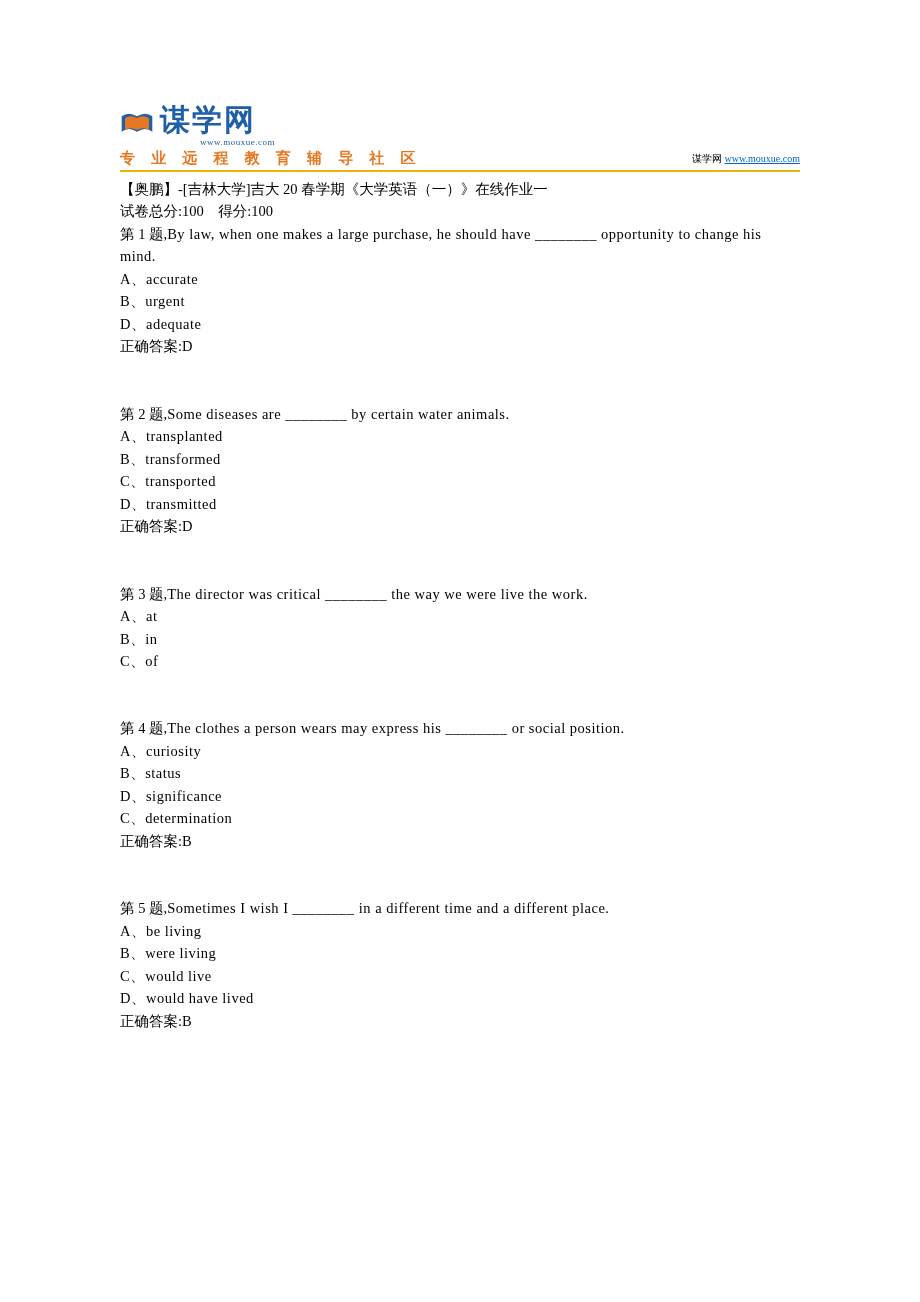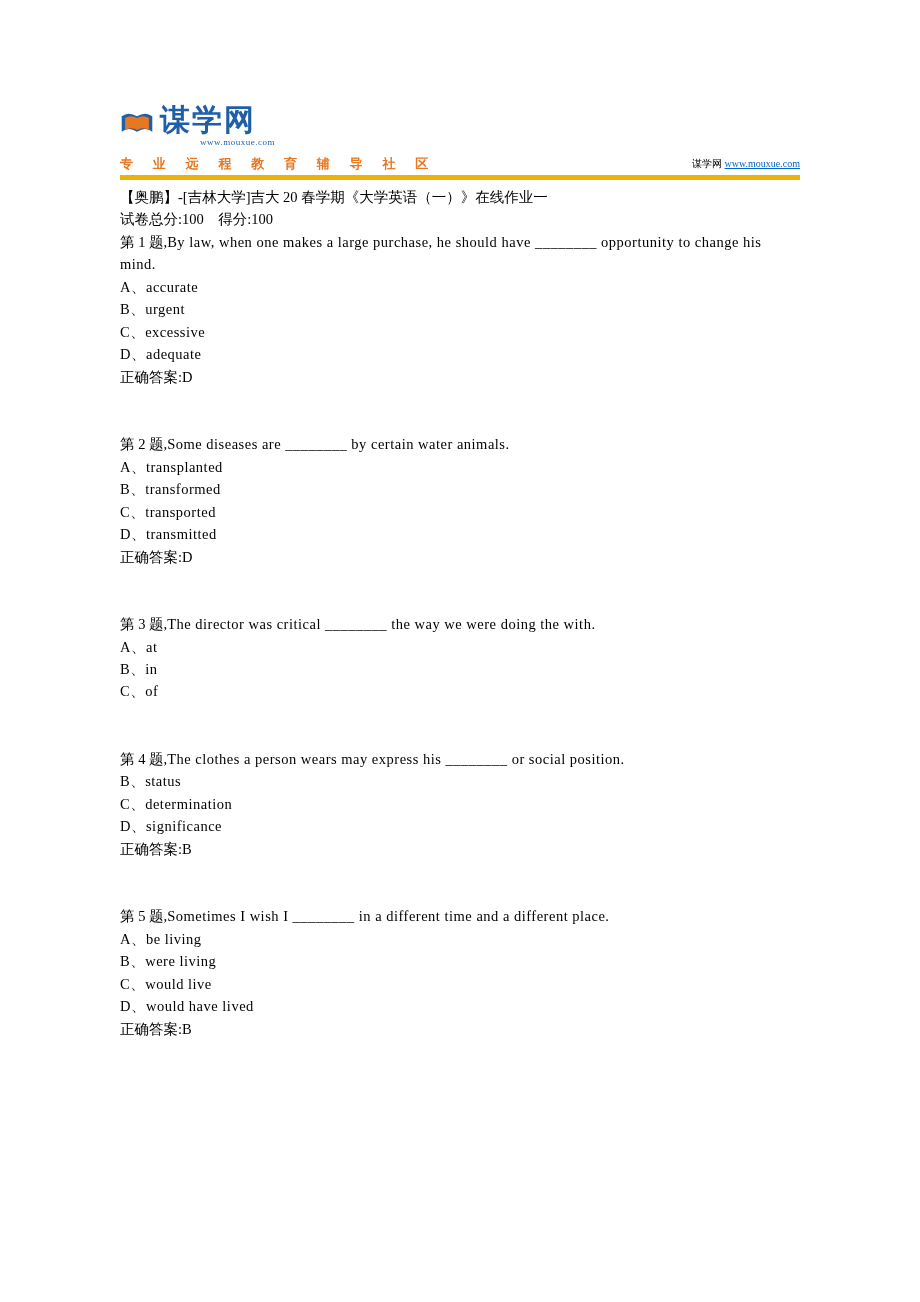--- a/index.html
+++ b/index.html
@@ -9,21 +9,21 @@
     font-family: "SimSun", "宋体", serif;
     font-size: 14.5px;
     color: #000;
     width: 920px;
   }
   .page {
     padding: 100px 120px 60px 120px;
     box-sizing: border-box;
   }
   .header {
-    border-bottom: 5px solid #eab308;
+    border-bottom: 2px solid #eab308;
     padding-bottom: 2px;
     margin-bottom: 6px;
     display: flex;
     justify-content: space-between;
     align-items: flex-end;
   }
   .logo-block {
     display: flex;
     flex-direction: column;
   }
@@ -44,26 +44,26 @@
     letter-spacing: 2px;
   }
   .logo-url {
     font-size: 9px;
     color: #1E5FA8;
     letter-spacing: 0.5px;
     margin-left: 40px;
     margin-top: -4px;
   }
   .tagline {
-    font-family: Liberation Mono, monospace;
-    font-size: 13px;
+    font-family: Liberation Sans, sans-serif;
+    font-size: 15px;
     color: #E87722;
     letter-spacing: 6px;
     font-weight: bold;
-    margin-top: 8px;
+    margin-top: 2px;
   }
   .header-right {
     font-size: 10px;
     padding-bottom: 2px;
   }
   .header-right a {
     color: #0066cc;
     text-decoration: underline;
   }
   .content {
@@ -108,46 +108,46 @@
   </div>
 
   <div class="content">
     <div class="title">【奥鹏】-[吉林大学]吉大 20 春学期《大学英语（一）》在线作业一</div>
     <div class="score-line">试卷总分:100    得分:100</div>
 
     <div class="question-block">
       <div class="q-text"><span>第 1 题,</span><span class="mono">By law, when one makes a large purchase, he should have ________ opportunity to change his mind.</span></div>
       <div class="opt mono">A、accurate</div>
       <div class="opt mono">B、urgent</div>
-      <div class="opt mono">C、excessive</div>
       <div class="opt mono">D、adequate</div>
       <div class="ans">正确答案:D</div>
     </div>
 
     <div class="question-block">
       <div class="q-text"><span>第 2 题,</span><span class="mono">Some diseases are ________ by certain water animals.</span></div>
       <div class="opt mono">A、transplanted</div>
       <div class="opt mono">B、transformed</div>
       <div class="opt mono">C、transported</div>
       <div class="opt mono">D、transmitted</div>
       <div class="ans">正确答案:D</div>
     </div>
 
     <div class="question-block">
-      <div class="q-text"><span>第 3 题,</span><span class="mono">The director was critical ________ the way we were doing the with.</span></div>
+      <div class="q-text"><span>第 3 题,</span><span class="mono">The director was critical ________ the way we were live the work.</span></div>
       <div class="opt mono">A、at</div>
       <div class="opt mono">B、in</div>
       <div class="opt mono">C、of</div>
     </div>
 
     <div class="question-block">
       <div class="q-text"><span>第 4 题,</span><span class="mono">The clothes a person wears may express his ________ or social position.</span></div>
+      <div class="opt mono">A、curiosity</div>
       <div class="opt mono">B、status</div>
+      <div class="opt mono">D、significance</div>
       <div class="opt mono">C、determination</div>
-      <div class="opt mono">D、significance</div>
       <div class="ans">正确答案:B</div>
     </div>
 
     <div class="question-block">
       <div class="q-text"><span>第 5 题,</span><span class="mono">Sometimes I wish I ________ in a different time and a different place.</span></div>
       <div class="opt mono">A、be living</div>
       <div class="opt mono">B、were living</div>
       <div class="opt mono">C、would live</div>
       <div class="opt mono">D、would have lived</div>
       <div class="ans">正确答案:B</div>

